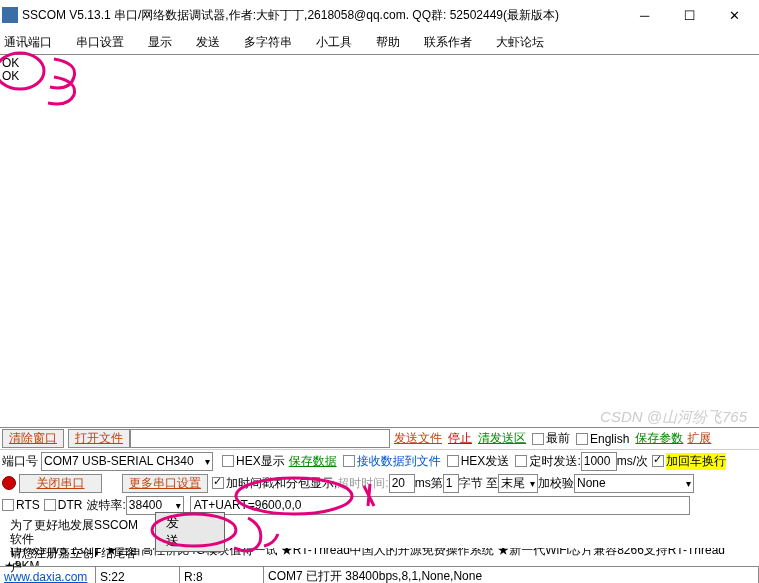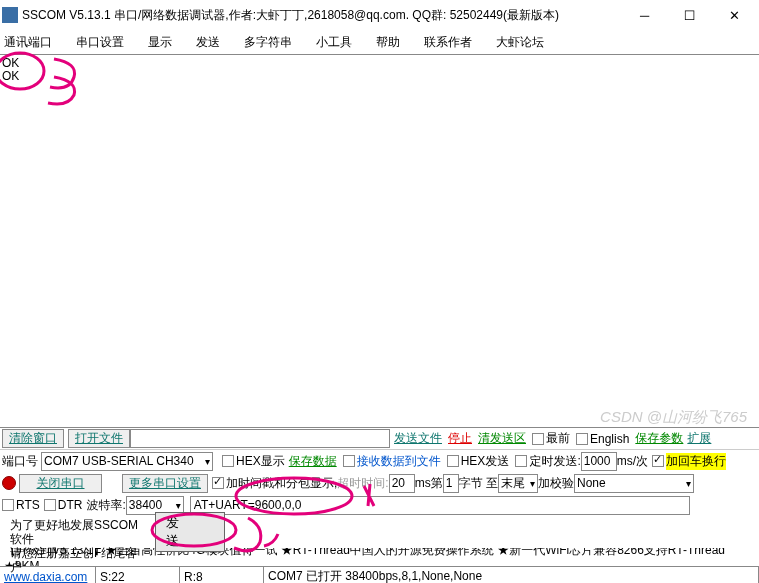--- a/index.html
+++ b/index.html
@@ -7,21 +7,21 @@
 .titlebar { height: 30px; display: flex; align-items: center; padding: 0 2px; }
 .titlebar .icon { width: 16px; height: 16px; background: #3a6ea5; margin-right: 4px; }
 .titlebar .title { flex: 1; font-size: 12px; color: #000; }
 .titlebar .btn { width: 45px; height: 28px; display: flex; align-items: center; justify-content: center; font-size: 13px; }
 .menubar { height: 24px; display: flex; align-items: center; padding: 0 4px; gap: 24px; font-size: 12px; }
 .menubar span { color: #000; }
 .output { height: 374px; border-top: 1px solid #888; border-bottom: 1px solid #888; padding: 2px; font-family: SimSun, monospace; font-size: 12px; line-height: 13px; position: relative; }
 .row { display: flex; align-items: center; height: 22px; padding: 0 2px; white-space: nowrap; }
 .row1 { border-bottom: 1px solid #ccc; }
 .btn2 { border: 1px solid #888; background: #efefef; padding: 1px 6px; height: 19px; font-size: 12px; display: inline-flex; align-items: center; }
-.btn2u { text-decoration: underline; color: #0f766e; }
+.btn2u { text-decoration: underline; color: #c2410c; }
 .combo { border: 1px solid #888; background: #fff; height: 19px; font-size: 12px; padding: 0 2px; display: inline-flex; align-items: center; position: relative; }
 .combo::after { content: "▾"; position: absolute; right: 2px; font-size: 10px; }
 .input { border: 1px solid #888; background: #fff; height: 19px; font-size: 12px; padding: 8px 2px; display: inline-flex; align-items: center; }
 .chk { width: 12px; height: 12px; border: 1px solid #888; display: inline-block; vertical-align: middle; margin-right: 2px; background: #fff; position: relative; }
 .chk.checked::after { content: "✓"; position: absolute; top: -3px; left: 0; font-size: 11px; }
 .lbl { font-size: 12px; }
 .red { color: #d00; }
 .blue { color: #05c; }
 .green { color: #080; }
 .dot { width: 14px; height: 14px; border-radius: 50%; background: #c00; border: 1px solid #800; display: inline-block; vertical-align: middle; }

